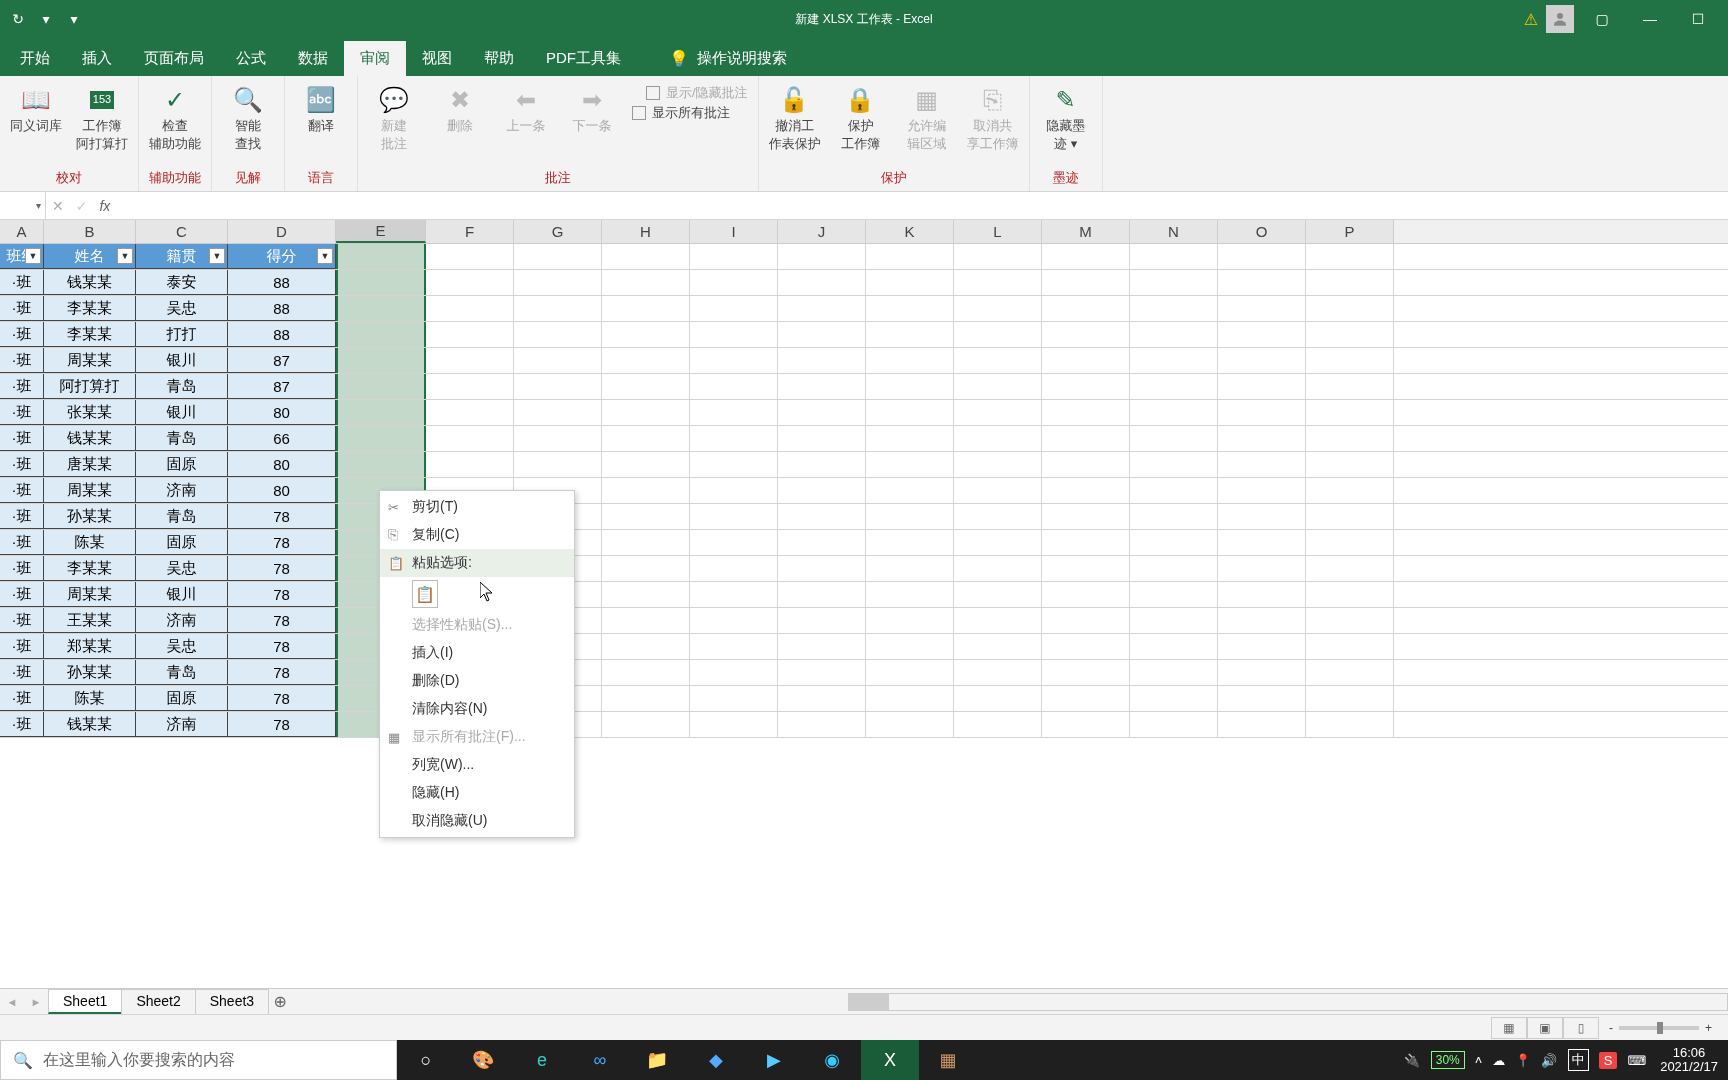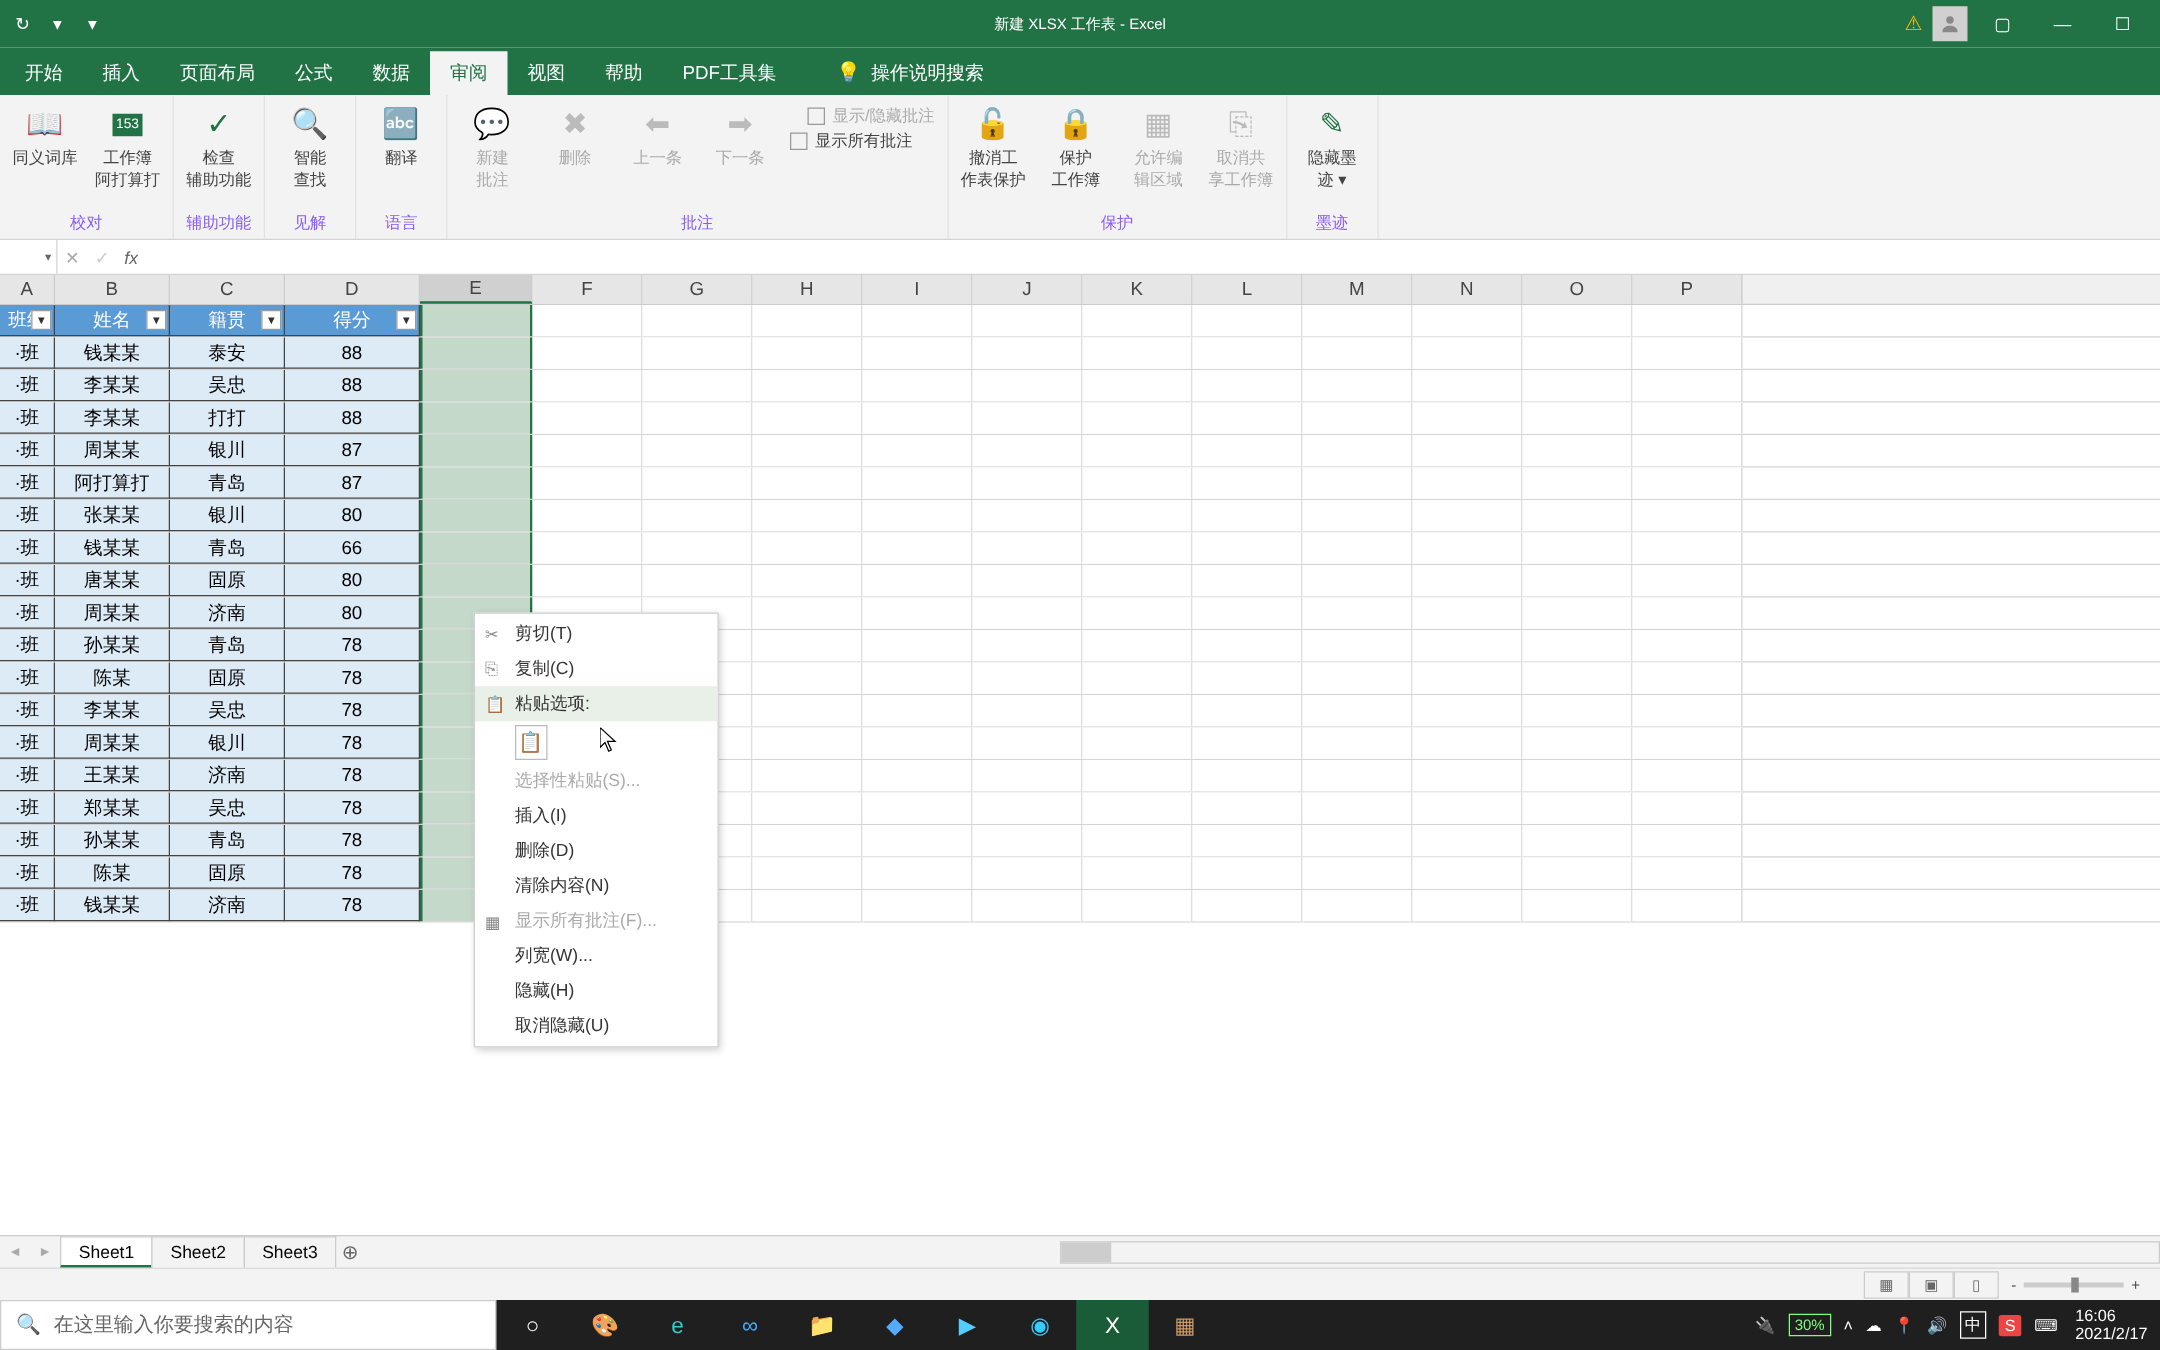--- a/index.html
+++ b/index.html
@@ -19,21 +19,21 @@
 .ribbon-tabs { height: 38px; background: #217346; display: flex; align-items: flex-end; padding-left: 4px; }
 .ribbon-tab { padding: 8px 16px; color: #fff; font-size: 15px; cursor: pointer; }
 .ribbon-tab.active { background: #f3f3f3; color: #217346; }
 .ribbon-tabs .tell-me { display: flex; align-items: center; gap: 8px; color: #fff; margin-left: 20px; padding: 8px 12px; font-size: 15px; }
 .ribbon-tabs .bulb { color:#fff; font-size:16px; }
 
 
 .ribbon-body { height: 116px; background: #f3f3f3; border-bottom: 1px solid #d4d4d4; display: flex; }
 .rgroup { border-right: 1px solid #e1e1e1; display: flex; flex-direction: column; align-items: center; padding: 4px 6px 0; }
 .rgroup .items { display: flex; gap: 6px; flex: 1; }
-.rgroup .glabel { font-size: 13px; color: #8b5cf6; text-align: center; padding: 2px 0 4px; }
+.rgroup .glabel { font-size: 13px; color: #b91c1c; text-align: center; padding: 2px 0 4px; }
 .rbtn { display: flex; width: 60px; flex-direction: column; align-items: center; justify-content: flex-start; padding: 4px 2px; gap: 2px; font-size: 13px; color: #444; text-align: center; line-height: 1.2; }
 .rbtn .ico { width: 32px; height: 32px; display: flex; align-items: center; justify-content: center; font-size: 24px; color: #217346; }
 .rbtn.disabled { color: #aaa; }
 .rbtn.disabled .ico { color: #bbb; }
 .rgroup .col-items { display: flex; flex-direction: column; justify-content: flex-start; gap: 2px; padding: 4px 4px; }
 .chk-item { display: flex; align-items: center; gap: 6px; font-size: 13px; color: #444; }
 .chk-item.disabled { color: #aaa; padding-left: 14px; }
 .chk { width: 14px; height: 14px; border: 1px solid #999; }
 
 
@@ -89,21 +89,21 @@
 .status-bar .zoom .slider { width: 80px; height: 4px; background:#ccc; position:relative; }
 .status-bar .zoom .slider .knob { position:absolute; left:38px; top:-4px; width:6px; height:12px; background:#888; }
 
 
 .taskbar { height: 40px; background: #1f1f1f; display: flex; align-items: center; color: #fff; position: absolute; bottom: 0; left: 0; right: 0; }
 .taskbar .search { flex: 0 0 397px; height: 40px; background: #fff; display:flex; align-items:center; padding: 0 12px; gap: 10px; color:#666; font-size: 16px; border: 1px solid #ccc; }
 .taskbar .tb-icons { display:flex; align-items:center; gap: 0; height: 100%; }
 .taskbar .tb-ico { width: 58px; height: 40px; display:flex; align-items:center; justify-content:center; font-size: 18px; }
 .taskbar .tray { margin-left: auto; display:flex; align-items:center; gap: 10px; padding: 0 6px; font-size: 13px; }
 .taskbar .battery { border: 1px solid #7fff7f; color: #7fff7f; padding: 1px 4px; font-size: 12px; }
-.taskbar .clock { text-align: left; line-height: 1.1; font-size: 13px; padding: 0 4px; }
+.taskbar .clock { text-align: center; line-height: 1.1; font-size: 13px; padding: 0 4px; }
 
 svg { display: block; }
 </style>
 </head>
 <body>
 
 <div class="titlebar">
   <div class="qat">
     <div class="qat-btn">↻</div>
     <div class="qat-btn">▾</div>

